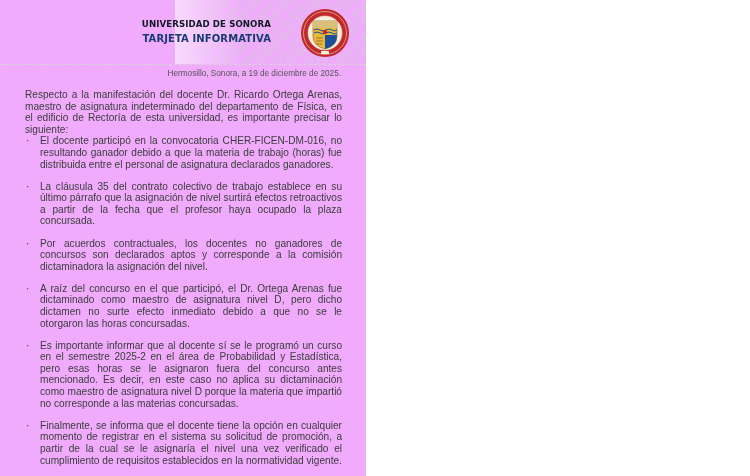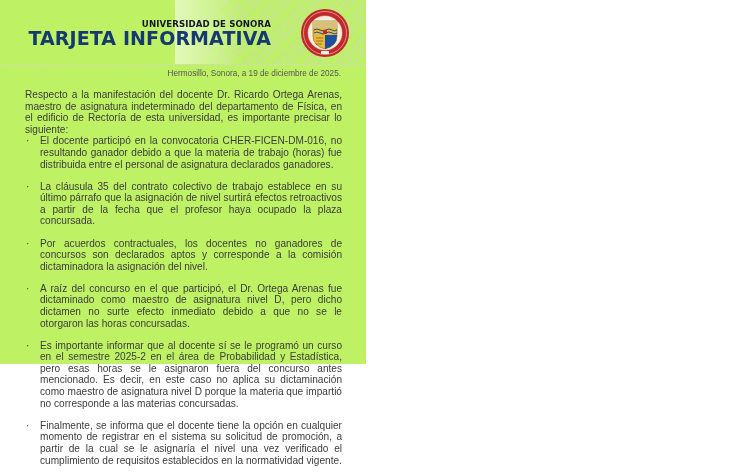--- a/index.html
+++ b/index.html
@@ -3,22 +3,22 @@
   <meta charset="utf-8">
   <style>
     * { margin: 0; padding: 0; box-sizing: border-box; }
     html, body {
       width: 750px; height: 476px; overflow: hidden;
       background: #ffffff;
       font-family: "DejaVu Sans", sans-serif;
     }
     .page {
       position: absolute; left: 0; top: 0;
-      width: 366px; height: 364px;
-      background: #bef264;
+      width: 366px; height: 476px;
+      background: #f0abfc;
     }
     .header {
       position: absolute; left: 0; top: 0;
       width: 366px; height: 65px;
       overflow: hidden;
     }
     .fret {
       position: absolute; left: 175px; top: 0;
       width: 191px; height: 64px;
       opacity: 0.55;
@@ -31,21 +31,21 @@
       font-family: "DejaVu Sans", sans-serif;
       font-weight: bold;
       font-size: 8.6px;
       color: #111827;
       letter-spacing: 0.1px;
       line-height: 11px;
     }
     .title {
       font-family: "DejaVu Sans", sans-serif;
       font-weight: bold;
-      font-size: 19px;
+      font-size: 10px;
       color: #163a70;
       line-height: 17px;
       letter-spacing: 0.1px;
     }
     .dept {
       font-family: "DejaVu Sans", sans-serif;
       font-size: 10.6px;
       color: #1f4e8c;
       line-height: 13px;
       letter-spacing: 0.4px;

